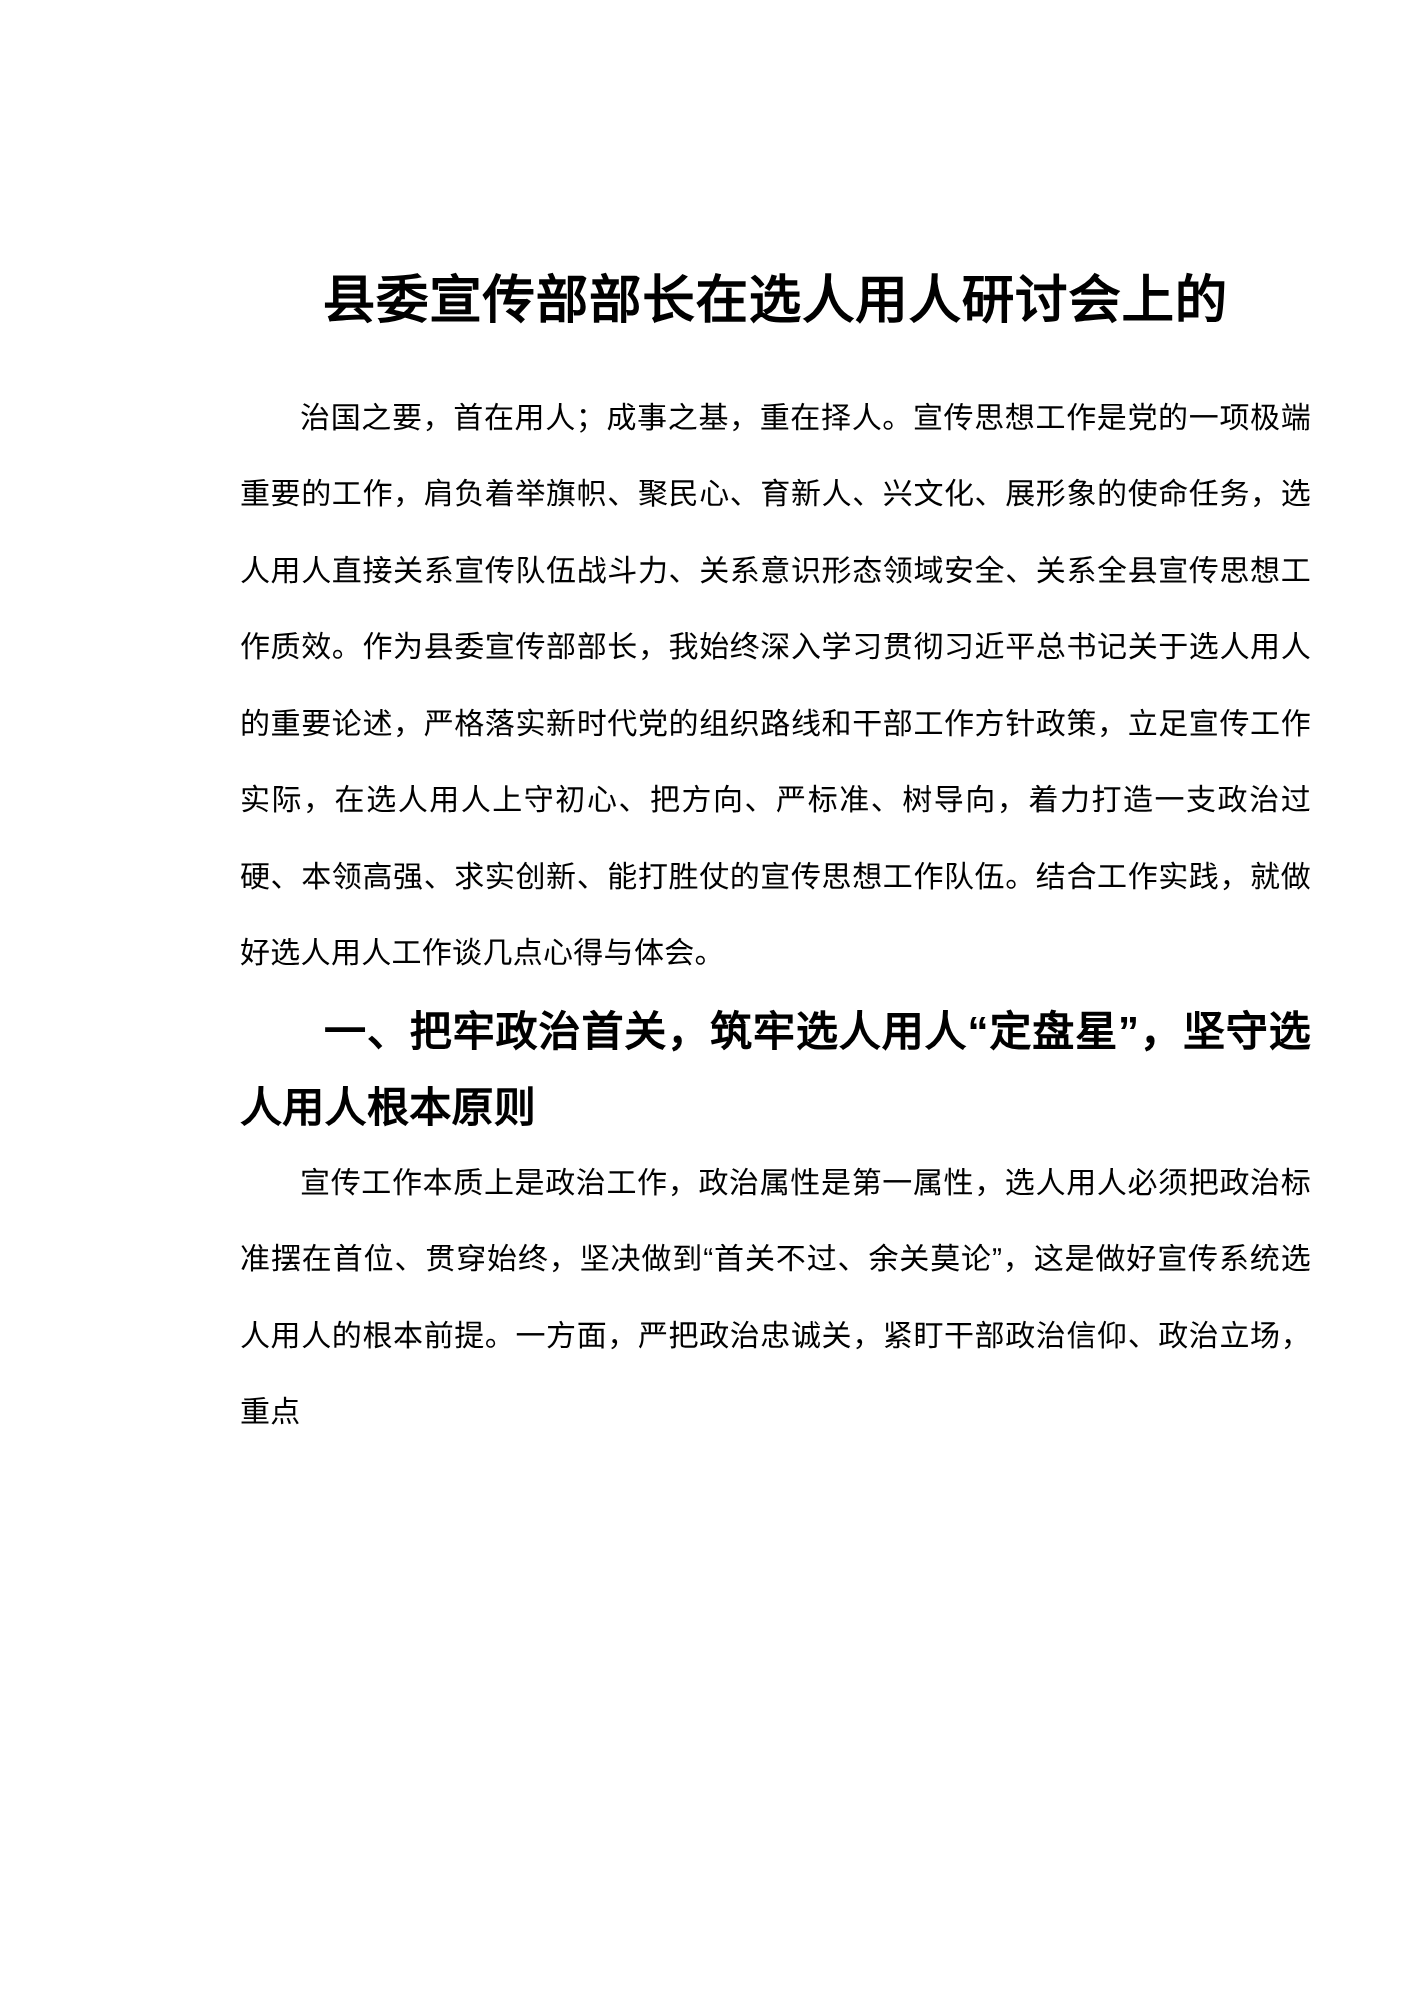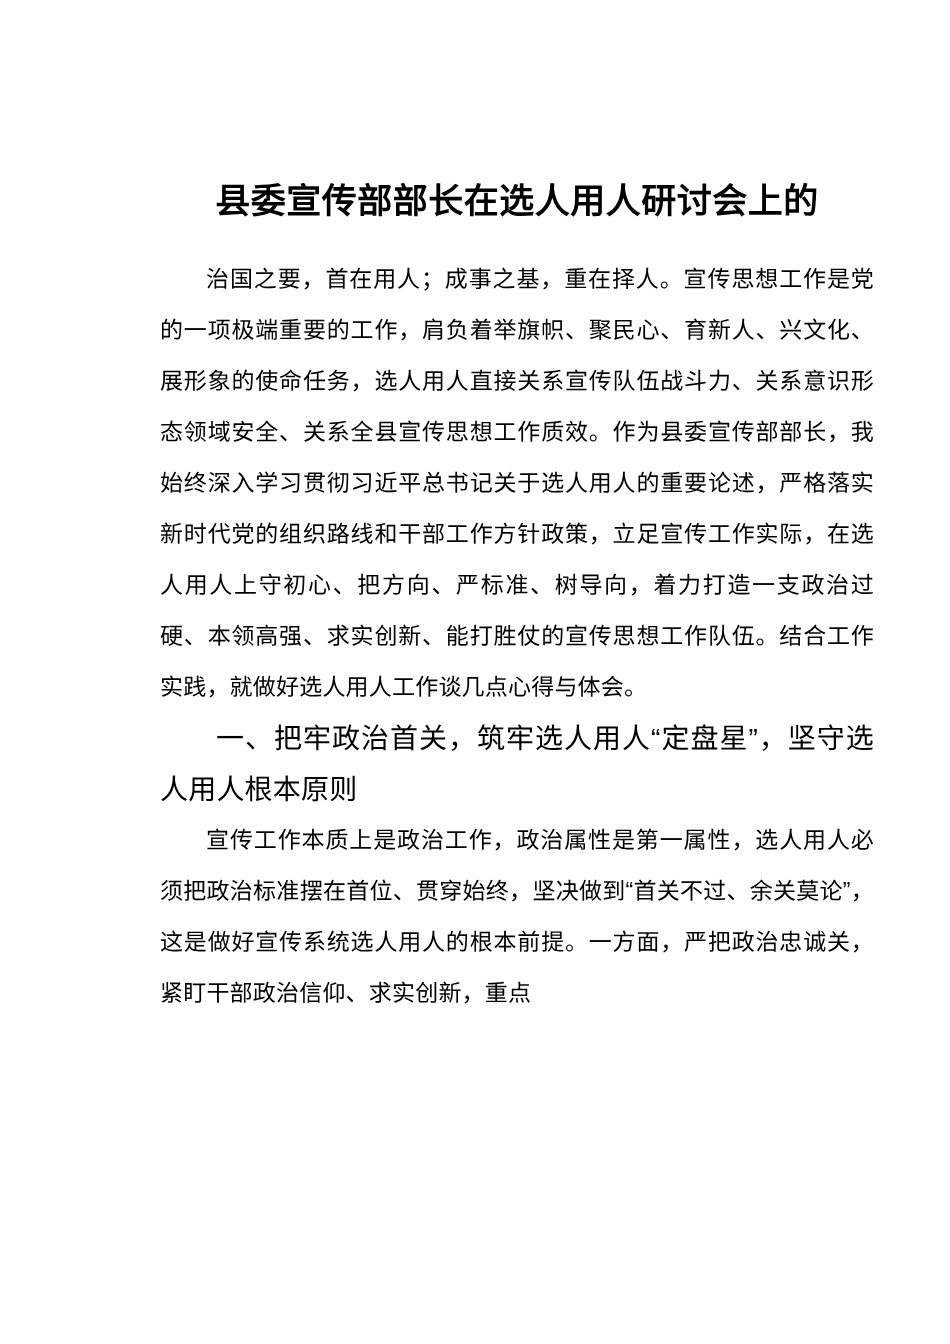--- a/index.html
+++ b/index.html
@@ -45,34 +45,34 @@
     display: block;
   }
 
   
   .body-block {
     margin-top: 24px;
   }
 
   p.para {
     margin: 0;
-    font-size: 23px;
+    font-size: 20px;
     line-height: 51px;
     text-align: justify;
     text-justify: inter-ideograph;
     text-indent: 2em;
     word-break: break-all;
     letter-spacing: 0.2px;
   }
 
   p.heading {
     margin: 0;
     font-size: 28px;
     line-height: 51px;
-    font-weight: 400;
+    font-weight: 700;
     text-align: justify;
     text-justify: inter-ideograph;
     text-indent: 2em;
     word-break: break-all;
     letter-spacing: 0.2px;
   }
 </style>
 </head>
 <body>
 
@@ -82,17 +82,17 @@
     <h1 class="doc-title">
       <span class="title-line">县委宣传部部长在选人用人研讨会上的</span>
     </h1>
 
     <div class="body-block">
 
       <p class="para">治国之要，首在用人；成事之基，重在择人。宣传思想工作是党的一项极端重要的工作，肩负着举旗帜、聚民心、育新人、兴文化、展形象的使命任务，选人用人直接关系宣传队伍战斗力、关系意识形态领域安全、关系全县宣传思想工作质效。作为县委宣传部部长，我始终深入学习贯彻习近平总书记关于选人用人的重要论述，严格落实新时代党的组织路线和干部工作方针政策，立足宣传工作实际，在选人用人上守初心、把方向、严标准、树导向，着力打造一支政治过硬、本领高强、求实创新、能打胜仗的宣传思想工作队伍。结合工作实践，就做好选人用人工作谈几点心得与体会。</p>
 
       <p class="heading">一、把牢政治首关，筑牢选人用人“定盘星”，坚守选人用人根本原则</p>
 
-      <p class="para">宣传工作本质上是政治工作，政治属性是第一属性，选人用人必须把政治标准摆在首位、贯穿始终，坚决做到“首关不过、余关莫论”，这是做好宣传系统选人用人的根本前提。一方面，严把政治忠诚关，紧盯干部政治信仰、求实创新，重点</p>
+      <p class="para">宣传工作本质上是政治工作，政治属性是第一属性，选人用人必须把政治标准摆在首位、贯穿始终，坚决做到“首关不过、余关莫论”，这是做好宣传系统选人用人的根本前提。一方面，严把政治忠诚关，紧盯干部政治信仰、政治立场，重点</p>
 
     </div>
   </div>
 </div>
 
 </body></html>

